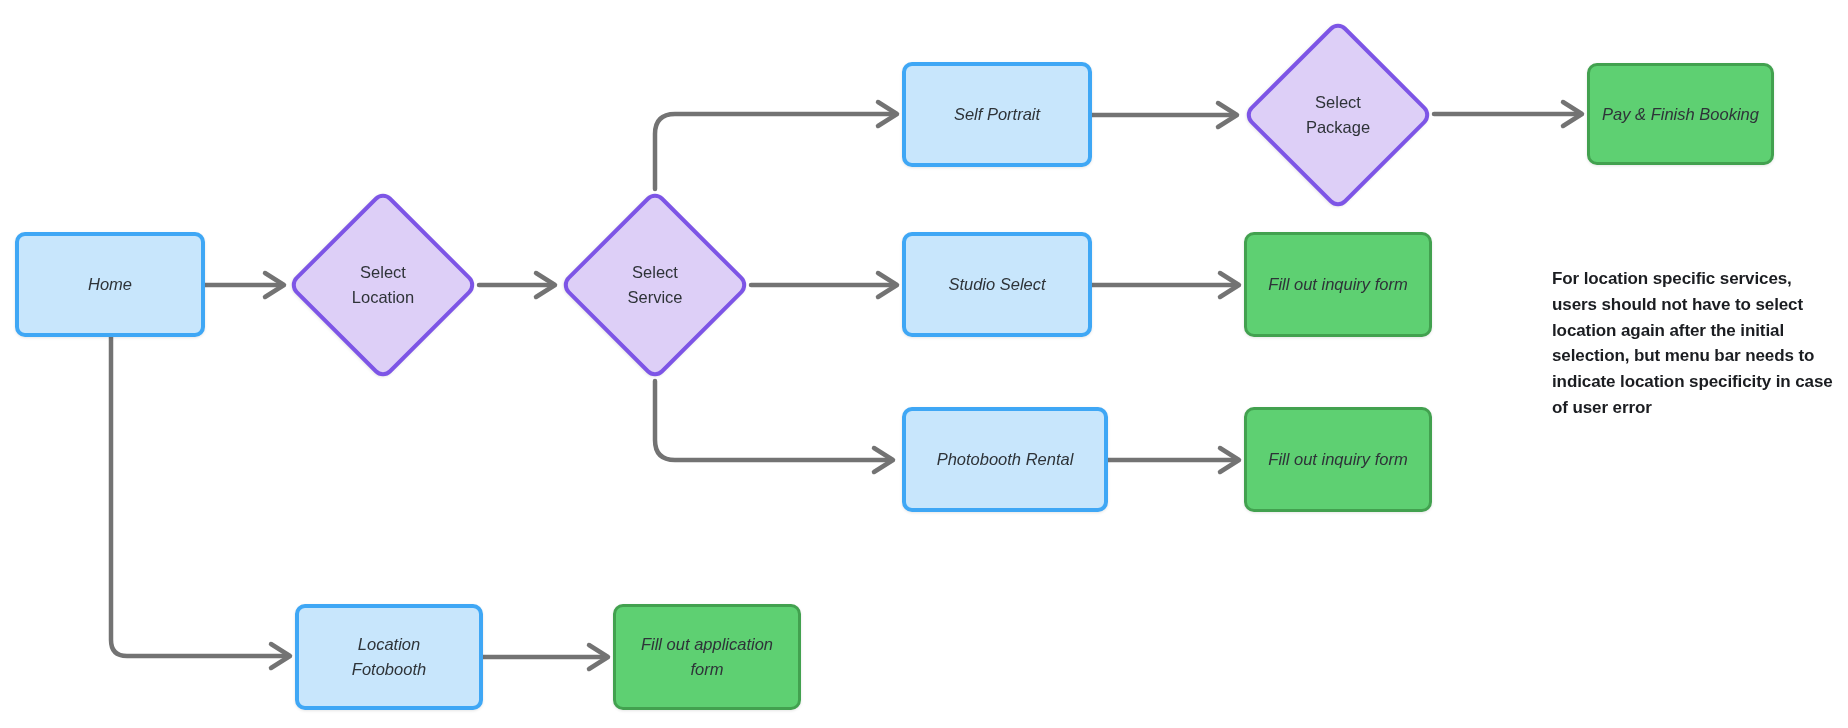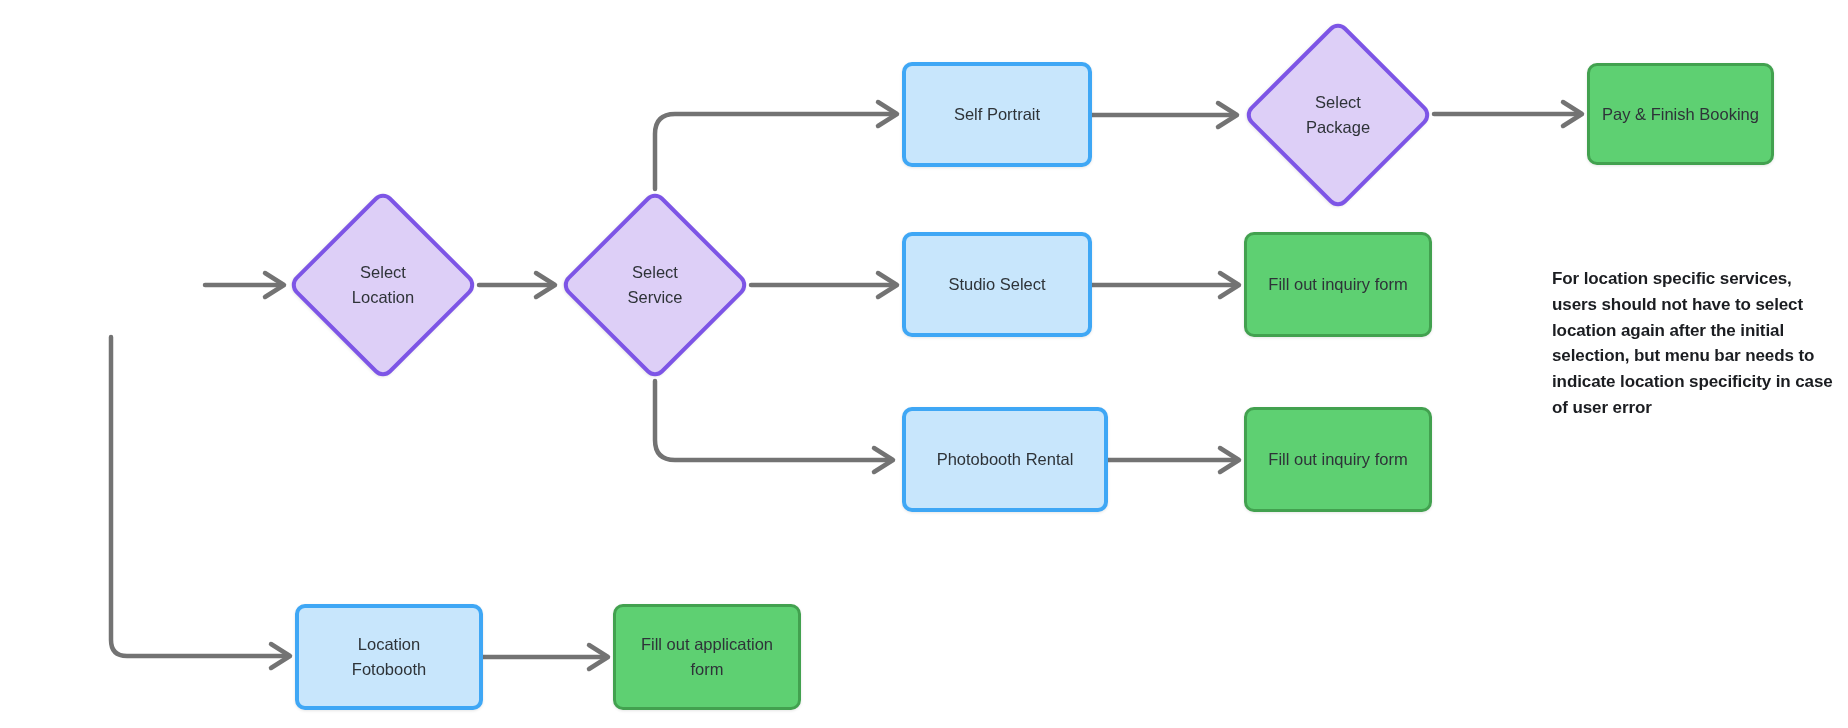--- a/index.html
+++ b/index.html
@@ -15,20 +15,21 @@
   .canvas{
     position:relative;width:1848px;height:728px;background:var(--canvas-bg);
     overflow:hidden;
   }
   .edges{position:absolute;left:0;top:0;width:1848px;height:728px;pointer-events:none;}
   .edges path{fill:none;stroke:var(--connector);stroke-width:4.5;stroke-linecap:round;stroke-linejoin:round;}
   .node{
     position:absolute;display:flex;align-items:center;justify-content:center;
     text-align:center;border-radius:10px;
     box-shadow:0 1px 3px rgba(0,0,0,0.10);
+    font-style:italic;
   }
   .node.process{background:var(--process-fill);border:4px solid var(--process-border);}
   .node.outcome{background:var(--outcome-fill);border:3px solid var(--outcome-border);text-align:center;}
   .label{
     font-size:16.5px;line-height:1.5;color:var(--node-text);
     white-space:pre-line;display:block;
   }
   .diamond{position:absolute;width:192px;height:192px;}
   .diamond-shape{
     position:absolute;left:28px;top:28px;width:136px;height:136px;
@@ -80,20 +81,23 @@
     <path d="M1092 460 H1236"></path>
     <path d="M1220 448 L1239 460 L1220 472"></path>
 
     <path d="M111 337 V640 Q111 656 127 656 H287"></path>
     <path d="M271 644 L290 656 L271 668"></path>
 
     <path d="M483 657 H605"></path>
     <path d="M589 645 L608 657 L589 669"></path>
   </svg>
 
+  <div class="node process" style="left:15px;top:232px;width:190px;height:105px">
+    <span class="label">Home</span>
+  </div>
 
   <div class="diamond" style="left:287px;top:189px">
     <div class="diamond-shape"></div>
     <span class="label diamond-label">Select
 Location</span>
   </div>
 
   <div class="diamond" style="left:559px;top:189px">
     <div class="diamond-shape"></div>
     <span class="label diamond-label">Select

